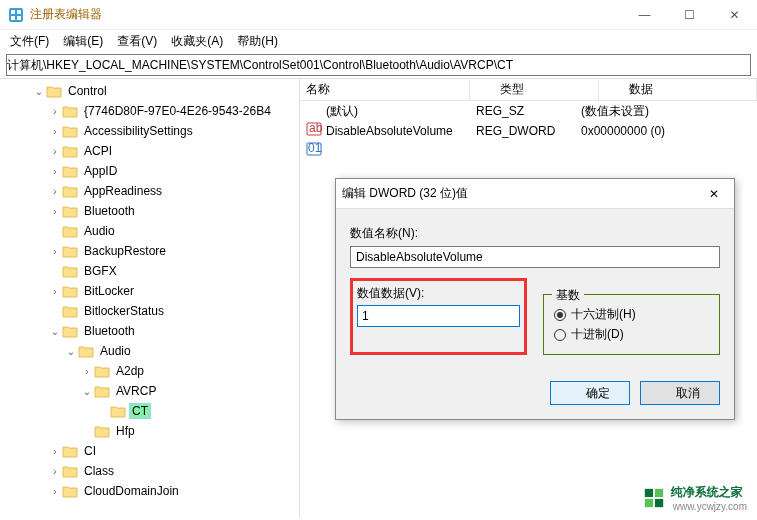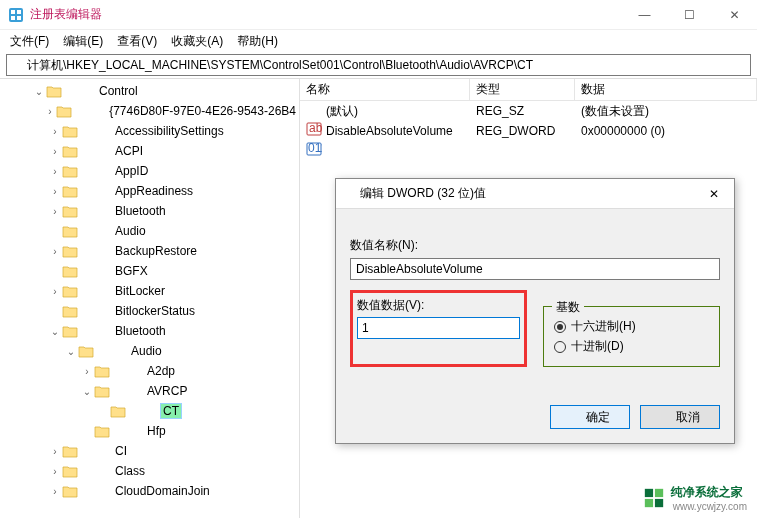--- a/index.html
+++ b/index.html
@@ -1,56 +1,56 @@
 <!DOCTYPE html>
 <html><head>
 <meta charset="utf-8">
 <style>
 * { box-sizing: border-box; margin: 0; padding: 0; font-family: "Microsoft YaHei", "Segoe UI", sans-serif; font-size: 12px; }
 body { width: 757px; height: 520px; background: #fff; overflow: hidden; position: relative; }
 
 .titlebar { height: 30px; background: #fff; display: flex; align-items: center; padding-left: 8px; border-bottom: 1px solid #eee; }
 .titlebar .app-icon { width: 16px; height: 16px; margin-right: 6px; display:inline-flex; }
-.titlebar .title { flex: 1; color: #be185d; font-size: 12px; }
+.titlebar .title { flex: 1; color: #a16207; font-size: 12px; }
 .win-btns { display: flex; }
 .win-btn { width: 45px; height: 30px; display: flex; align-items: center; justify-content: center; color: #555; }
 
 .menubar { height: 22px; display: flex; align-items: center; gap: 14px; padding-left: 10px; background: #fff; color: #000; }
 .menubar span { cursor: default; }
 
-.addrbar { height: 22px; border: 1px solid #7a7a7a; margin: 2px 6px; padding: 2px 20px; background: #fff; white-space: nowrap; overflow: hidden; }
+.addrbar { height: 22px; border: 1px solid #7a7a7a; margin: 2px 6px; padding: 2px 0; background: #fff; white-space: nowrap; overflow: hidden; }
 
 .workspace { display: flex; height: 440px; border-top: 1px solid #ddd; }
 
 .tree { width: 300px; border-right: 1px solid #e0e0e0; overflow: hidden; padding-top: 2px; }
 .node { display: flex; align-items: center; height: 20px; white-space: nowrap; }
 .ind { display:inline-block; width: 16px; }
 .chev { width: 14px; display:inline-flex; justify-content:center; color:#666; font-size:10px; }
 .chev.blank { color: transparent; }
 .fld { width: 16px; height: 14px; display: inline-flex; margin-right: 3px; }
 .fld svg { width:16px; height:14px; }
-.node .lbl { padding: 1px 3px; margin-left: 31px; }
+.node .lbl { padding: 1px 3px; }
 .node.sel .lbl { background: #86efac; border: 1px solid #99d1ff; padding: 0 2px; }
 
 .valpane { flex: 1; position: relative; }
-.valheader { display: flex; border-bottom: 1px solid #e5e5e5; height: 22px; align-items:flex-start; }
+.valheader { display: flex; border-bottom: 1px solid #e5e5e5; height: 22px; align-items:flex-start;gap:24px; }
 .valheader > div { border-right: 1px solid #e5e5e5; padding-left: 6px; height:100%; display:flex; align-items:center; }
 .col-name { width: 170px; }
 .col-type { width: 105px; }
 .col-data { flex: 1; }
 .valrow { display: flex; height: 20px; align-items:center; }
 .valrow > div { padding-left: 6px; display:flex; align-items:center; gap:4px; }
 .vicon { width:16px; height:16px; display:inline-flex;margin-top:36px; }
 
 
 .dialog { position: absolute; left: 335px; top: 178px; width: 400px; background: #f0f0f0; border: 1px solid #888; box-shadow: 2px 2px 8px rgba(0,0,0,0.25); }
-.dlg-title { height: 30px; background: #fff; display:flex; align-items:center; padding-left:24px; border-bottom:1px solid #ddd; }
+.dlg-title { height: 30px; background: #fff; display:flex; align-items:center; padding-left:6px; border-bottom:1px solid #ddd; }
 .dlg-title .t { flex:1; }
 .dlg-close { width: 40px; height:30px; display:flex; align-items:center; justify-content:center; }
-.dlg-body { padding: 28px 14px; }
+.dlg-body { padding: 16px 14px; }
 .dlg-label { margin-bottom: 4px; }
 .dlg-input { width: 100%; border: 1px solid #7a7a7a; background:#fff; padding: 3px 5px; margin-bottom: 10px; }
 .dlg-row { display:flex; gap: 16px; }
 .hl-box { border: 3px solid #e33; padding: 4px; width: 177px; }
 .hl-box .dlg-label { margin-bottom:3px;}
 .hl-box input { width: 100%; border:1px solid #0078d7; padding:3px 4px; outline:none; }
 .fieldset { border:1px solid #4d7c0f; padding: 8px 10px; flex:1; margin-top:16px; position:relative; }
 .fieldset .legend { position:absolute; top:-8px; left:8px; background:#f0f0f0; padding:0 4px; }
 .radio-row { display:flex; align-items:center; gap:5px; margin:3px 0; }
 .radio { width:12px; height:12px; border:1px solid #333; border-radius:50%; display:inline-flex; align-items:center; justify-content:center; }

